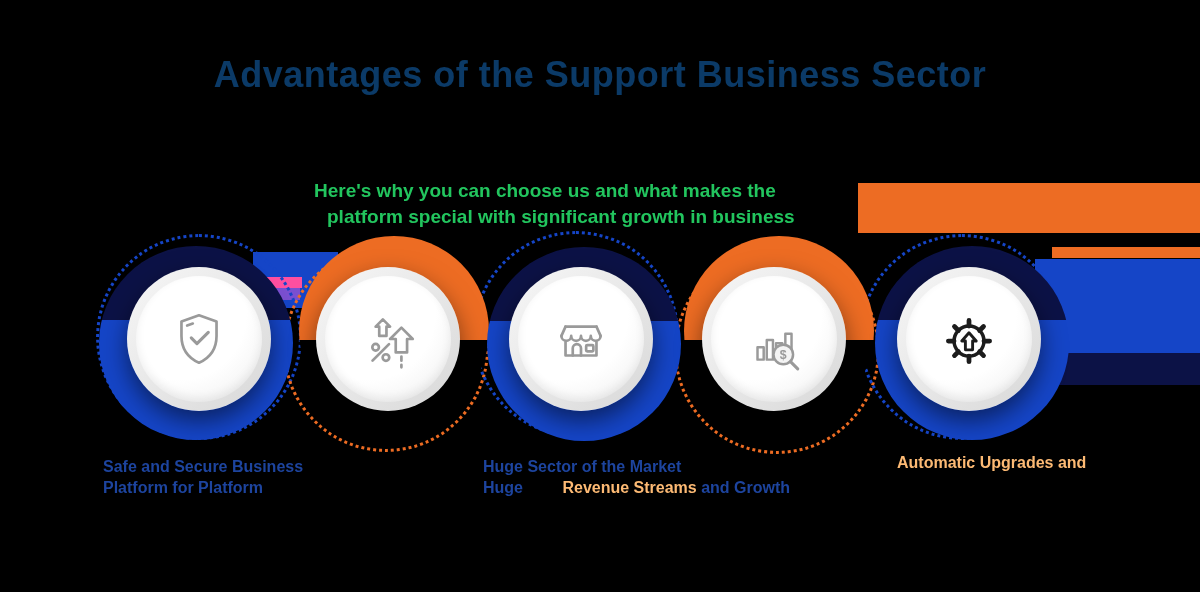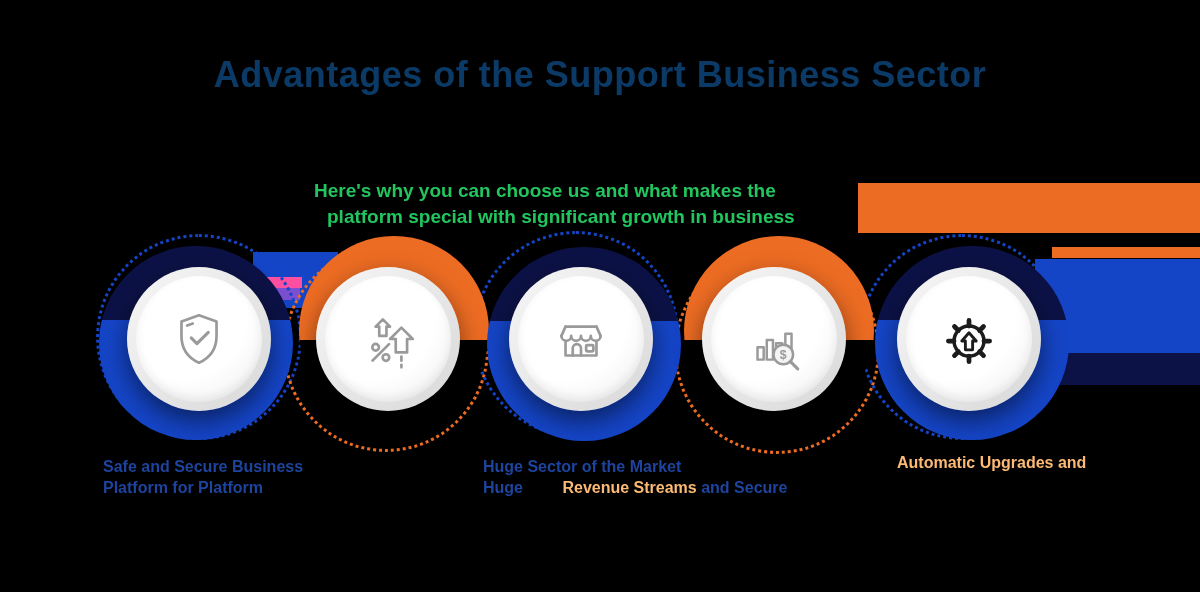--- a/index.html
+++ b/index.html
@@ -139,21 +139,21 @@
   </div>
 
   <div class="label" style="left:103px;top:456px;">
     <div>Safe and Secure Business</div>
     <div>Platform for Platform</div>
   </div>
 
   <div class="label" style="left:483px;top:456px;">
     <div>Huge Sector of the Market</div>
     <div>
-      <span>Huge </span><span class="orange">Revenue Streams</span><span> and Secure</span>
+      <span>Huge </span><span class="orange">Revenue Streams</span><span> and Growth</span>
     </div>
   </div>
 
   <div class="label" style="left:862px;top:452px;">
     <div class="orange">Automatic Upgrades and</div>
   </div>
 
 </div>
 
 </body></html>

